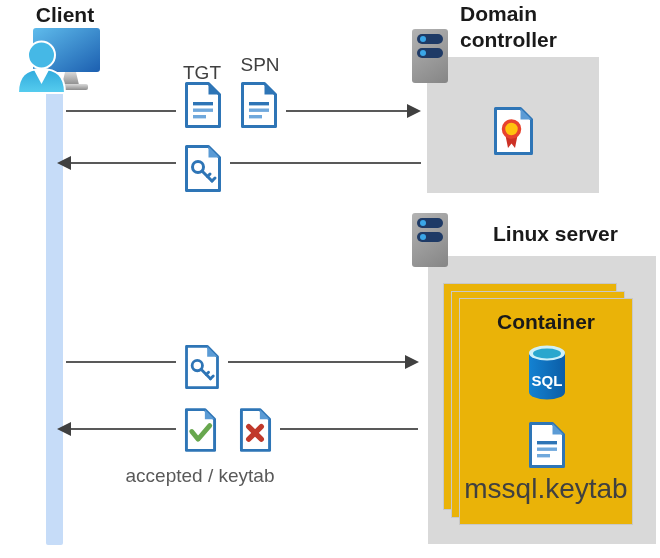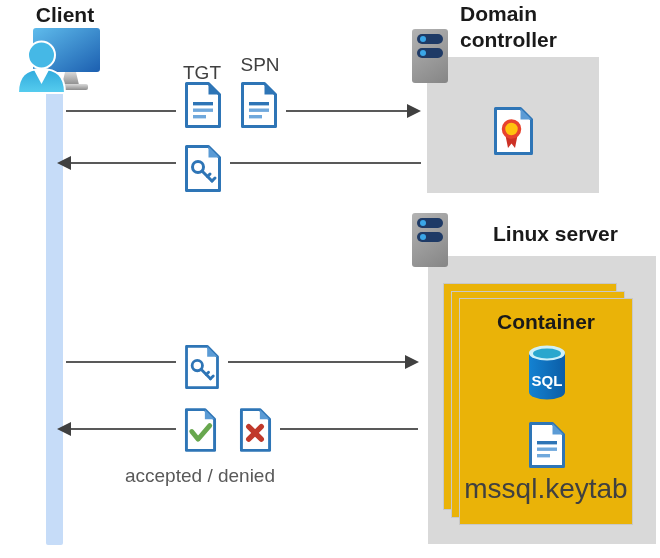--- a/index.html
+++ b/index.html
@@ -169,15 +169,15 @@
       <path d="M21.5 2.5 v10 h10 z" fill="#5b9bd5"></path>
       <path d="M8 25 l6.5 8 l12 -14" fill="none" stroke="#68a74e" stroke-width="5" stroke-linecap="round" stroke-linejoin="round"></path>
     </svg>
     <svg width="33" height="46" viewBox="0 0 34 47">
       <path d="M2.5 2.5 h19 l10 10 v32 h-29 z" fill="#ffffff" stroke="#2e75b6" stroke-width="3" stroke-linejoin="round"></path>
       <path d="M21.5 2.5 v10 h10 z" fill="#5b9bd5"></path>
       <line x1="10" y1="20" x2="23" y2="33" stroke="#c0392b" stroke-width="5.5" stroke-linecap="round"></line>
       <line x1="23" y1="20" x2="10" y2="33" stroke="#c0392b" stroke-width="5.5" stroke-linecap="round"></line>
     </svg>
   </div>
-  <div class="abs caption center" style="left:118px;top:465px;width:164px;">accepted / denied</div>
+  <div class="abs caption center" style="left:118px;top:465px;width:164px;">accepted / keytab</div>
 
 </div>
 
 </body></html>

